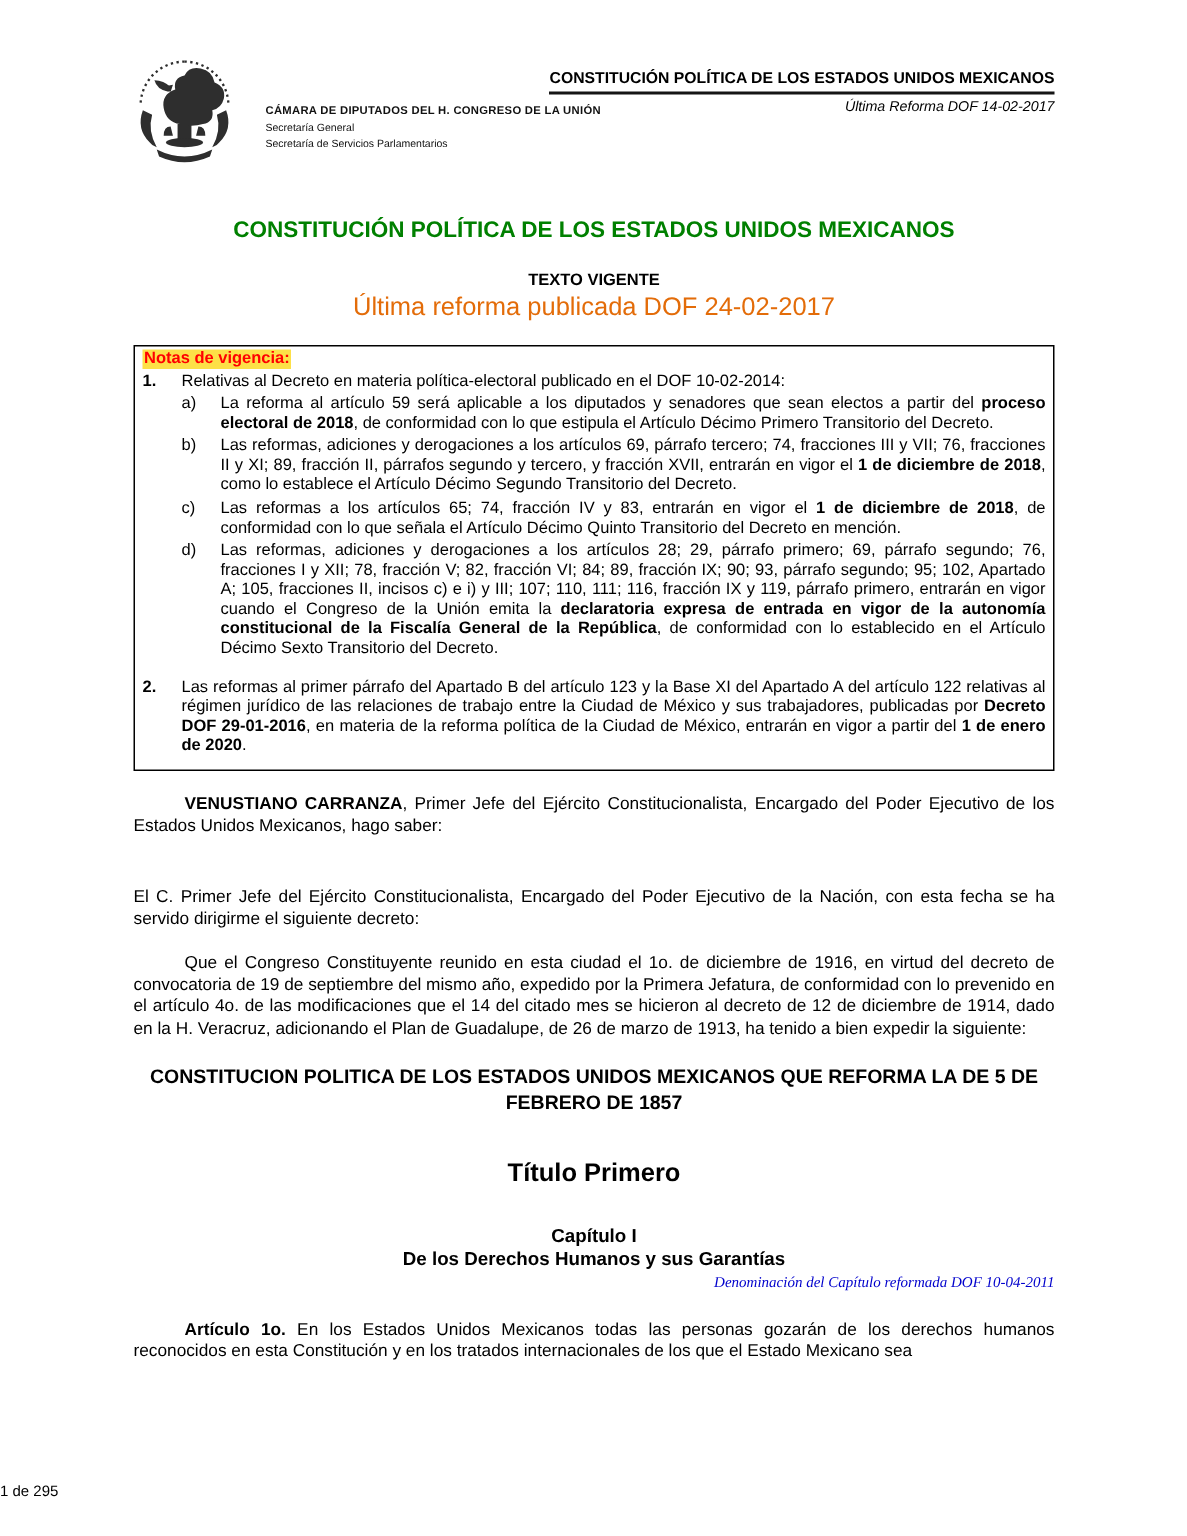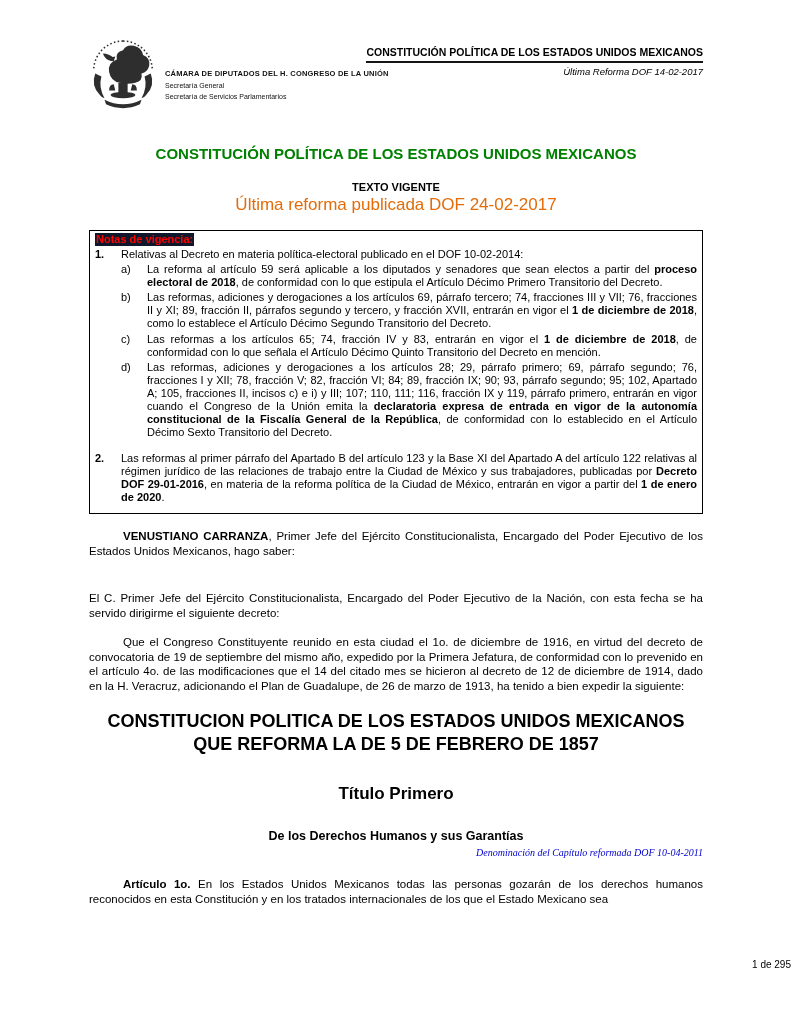--- a/index.html
+++ b/index.html
@@ -3,54 +3,54 @@
 <meta charset="utf-8">
 <style>
   * { margin:0; padding:0; box-sizing:border-box; }
   html,body { background:#ffffff; }
   body { font-family:"Liberation Sans","DejaVu Sans",sans-serif; color:#000; }
   .page { width:791px; height:1024px; position:relative; background:#fff; padding:42px 88px 0 89px; overflow:hidden; margin:0 auto; }
 
   
   .header { position:relative; height:72px; }
   .logo { position:absolute; left:-6px; top:-4px; width:80px; height:74px; }
-  .org { position:absolute; left:76px; top:26px; font-size:7px; line-height:1.6; color:#111; }
+  .org { position:absolute; left:88px; top:26px; font-size:7px; line-height:1.6; color:#111; }
   .org-name { font-weight:bold; font-size:7.5px; letter-spacing:0.2px; }
   .header-right { position:absolute; right:0; top:4px; text-align:right; }
   .doc-title { font-weight:bold; font-size:10.5px; border-bottom:2px solid #151515; padding-bottom:3px; }
   .last-reform { font-style:italic; font-size:9.5px; margin-top:3px; }
 
   
   .main-title { text-align:center; color:#008000; font-weight:bold; font-size:15px; margin-top:31px; }
   .published { text-align:center; font-weight:bold; font-size:11px; margin-top:20px; }
   .texto-vigente { text-align:center; font-weight:bold; font-size:11px; margin-top:19px; }
   .ultima-reforma { text-align:center; font-weight:normal; font-size:17px; color:#E36C09; margin-top:2px; }
 
   
   .notes-box { border:1px solid #000; margin-top:15px; padding:2px 5px 9px 5px; font-size:11px; line-height:1.19; }
-  .notes-label { display:inline-block; background:#0f172a; color:#FF0000; font-weight:bold; padding:0 1px; }
+  .notes-label { display:inline-block; background:#fde047; color:#FF0000; font-weight:bold; padding:0 1px; }
   .note-row { display:flex; margin-top:2px; }
   .note-marker { flex:0 0 26px; width:26px; }
   .marker-bold { font-weight:bold; }
   .note-text { flex:1; text-align:justify; }
   .sub { margin-left:26px; margin-top:2px; }
   .bold { font-weight:normal; }
   .item-gap { margin-top:13px; }
 
   
   .body-p { font-size:11.5px; line-height:1.26; text-align:justify; margin-top:15px; }
   .p-first { margin-top:33px; }
   .indent { text-indent:34px; }
-  .center-heading { text-align:center; font-weight:bold; font-size:18px; margin-top:17px; line-height:1.25; }
+  .center-heading { text-align:center; font-weight:bold; font-size:13px; margin-top:17px; line-height:1.25; }
   .titulo { text-align:center; font-weight:bold; font-size:17px; margin-top:29px; }
   .capitulo-block { margin-top:25px; text-align:center; font-weight:bold; font-size:12.5px; line-height:1.2; }
   .reform-note { text-align:right; font-size:10px; font-style:italic; color:#0000CC; font-family:"Liberation Serif","DejaVu Serif",serif; margin-top:3px; }
   .articulo { margin-top:19px; }
 
-  .footer { position:absolute; bottom:54px; left:0; width:100%; text-align:right; font-size:10px; }
+  .footer { position:absolute; bottom:24px; left:0; width:100%; text-align:left; font-size:10px; }
   .b { font-weight:bold; }
 </style>
 </head>
 <body>
 
 <div class="page">
 
   <div class="header">
     <div class="logo">
       <svg viewBox="0 0 100 96" width="80" height="74" xmlns="http://www.w3.org/2000/svg">
@@ -118,20 +118,21 @@
   </div>
 
   <p class="body-p indent"><span class="b">VENUSTIANO CARRANZA</span><span>, Primer Jefe del Ejército Constitucionalista, Encargado del Poder Ejecutivo de los Estados Unidos Mexicanos, hago saber:</span></p>
   <p class="body-p p-first">El C. Primer Jefe del Ejército Constitucionalista, Encargado del Poder Ejecutivo de la Nación, con esta fecha se ha servido dirigirme el siguiente decreto:</p>
   <p class="body-p indent">Que el Congreso Constituyente reunido en esta ciudad el 1o. de diciembre de 1916, en virtud del decreto de convocatoria de 19 de septiembre del mismo año, expedido por la Primera Jefatura, de conformidad con lo prevenido en el artículo 4o. de las modificaciones que el 14 del citado mes se hicieron al decreto de 12 de diciembre de 1914, dado en la H. Veracruz, adicionando el Plan de Guadalupe, de 26 de marzo de 1913, ha tenido a bien expedir la siguiente:</p>
 
   <div class="center-heading">CONSTITUCION POLITICA DE LOS ESTADOS UNIDOS MEXICANOS QUE REFORMA LA DE 5 DE FEBRERO DE 1857</div>
   <div class="titulo">Título Primero</div>
 
   <div class="capitulo-block">
+    <div>Capítulo I</div>
     <div>De los Derechos Humanos y sus Garantías</div>
   </div>
 
   <div class="reform-note">Denominación del Capítulo reformada DOF 10-04-2011</div>
 
   <p class="body-p indent articulo"><span class="b">Artículo 1o.</span><span> En los Estados Unidos Mexicanos todas las personas gozarán de los derechos humanos reconocidos en esta Constitución y en los tratados internacionales de los que el Estado Mexicano sea</span></p>
 
   <div class="footer">1 de 295</div>
 
 </div>

